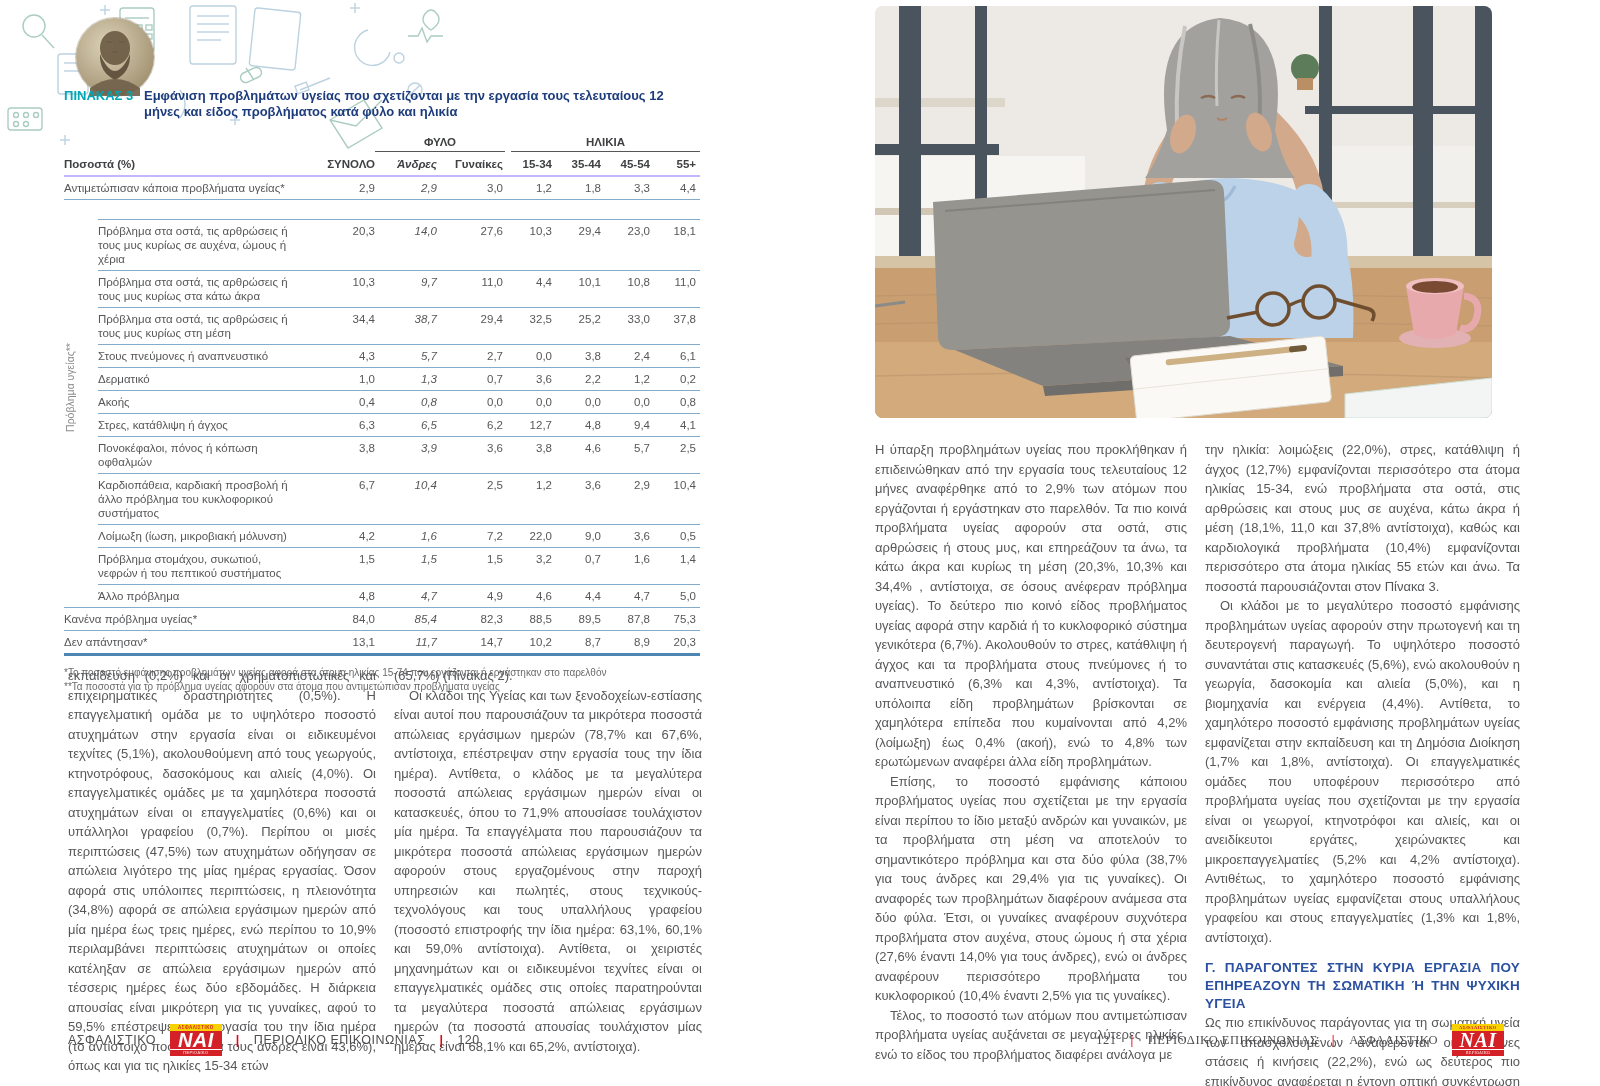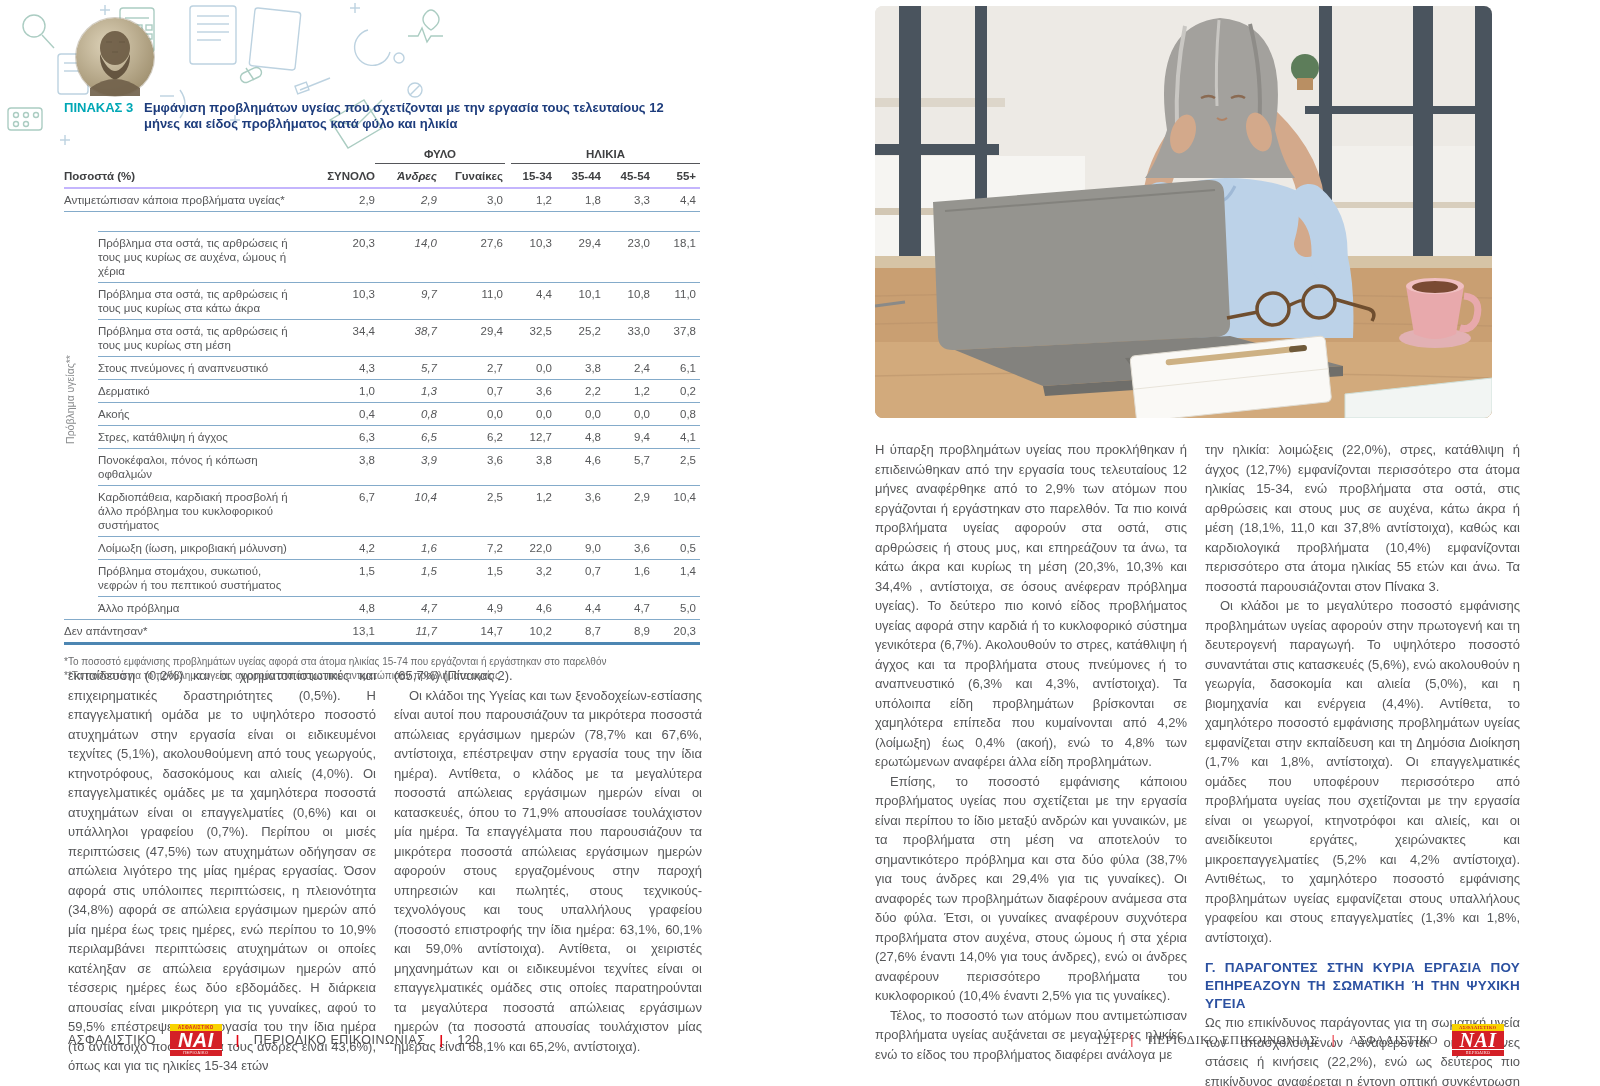--- a/index.html
+++ b/index.html
@@ -7,21 +7,21 @@
   .spread{display:flex;width:1600px;height:1086px;}
   .page{width:800px;height:1086px;position:relative;}
 
   
   .doodle-band{position:absolute;left:0;top:0;width:460px;height:170px;overflow:hidden;}
   .portrait{position:absolute;left:76px;top:18px;width:78px;height:78px;border-radius:50%;
     background:radial-gradient(circle at 40% 35%,#ddd2b8,#a79878 70%,#8d7f60);box-shadow:0 0 0 1px rgba(120,105,80,.35);}
   .portrait svg{width:100%;height:100%;}
 
   
-  .table-block{position:absolute;left:64px;top:100px;width:636px;}
+  .table-block{position:absolute;left:64px;top:88px;width:636px;}
   .table-title{display:flex;font-size:13px;font-weight:bold;line-height:16px;margin-bottom:10px;}
   .table-title .tag{flex:0 0 80px;color:#00a7b5;}
   .table-title .tt{flex:1;color:#1d3c7c;}
   .tgroup-row{display:flex;align-items:flex-end;height:22px;font-weight:bold;font-size:11.5px;color:#3f4042;}
   .tg-spacer{width:311px;}
   .tg-fylo{width:130px;text-align:center;border-bottom:1.5px solid #55565a;padding-bottom:3px;}
   .tg-gap{width:6px;}
   .tg-ilikia{width:189px;text-align:center;border-bottom:1.5px solid #55565a;padding-bottom:3px;}
   .thead-row{display:flex;border-bottom:2px solid #c4b5fd;font-weight:bold;font-size:11.5px;color:#3f4042;}
   .thead-row>div{padding:6px 0 5px 0;}
@@ -291,20 +291,30 @@
             <div class="trow indent">
               <div class="c-lbl">Άλλο πρόβλημα</div>
               <div class="c-n0">4,8</div>
               <div class="c-n1">4,7</div>
               <div class="c-n2">4,9</div>
               <div class="c-n3">4,6</div>
               <div class="c-n4">4,4</div>
               <div class="c-n5">4,7</div>
               <div class="c-n6">5,0</div>
             </div>
+            <div class="trow">
+              <div class="c-lbl">Κανένα πρόβλημα υγείας*</div>
+              <div class="c-n0">84,0</div>
+              <div class="c-n1">85,4</div>
+              <div class="c-n2">82,3</div>
+              <div class="c-n3">88,5</div>
+              <div class="c-n4">89,5</div>
+              <div class="c-n5">87,8</div>
+              <div class="c-n6">75,3</div>
+            </div>
             <div class="trow last">
               <div class="c-lbl">Δεν απάντησαν*</div>
               <div class="c-n0">13,1</div>
               <div class="c-n1">11,7</div>
               <div class="c-n2">14,7</div>
               <div class="c-n3">10,2</div>
               <div class="c-n4">8,7</div>
               <div class="c-n5">8,9</div>
               <div class="c-n6">20,3</div>
             </div>

